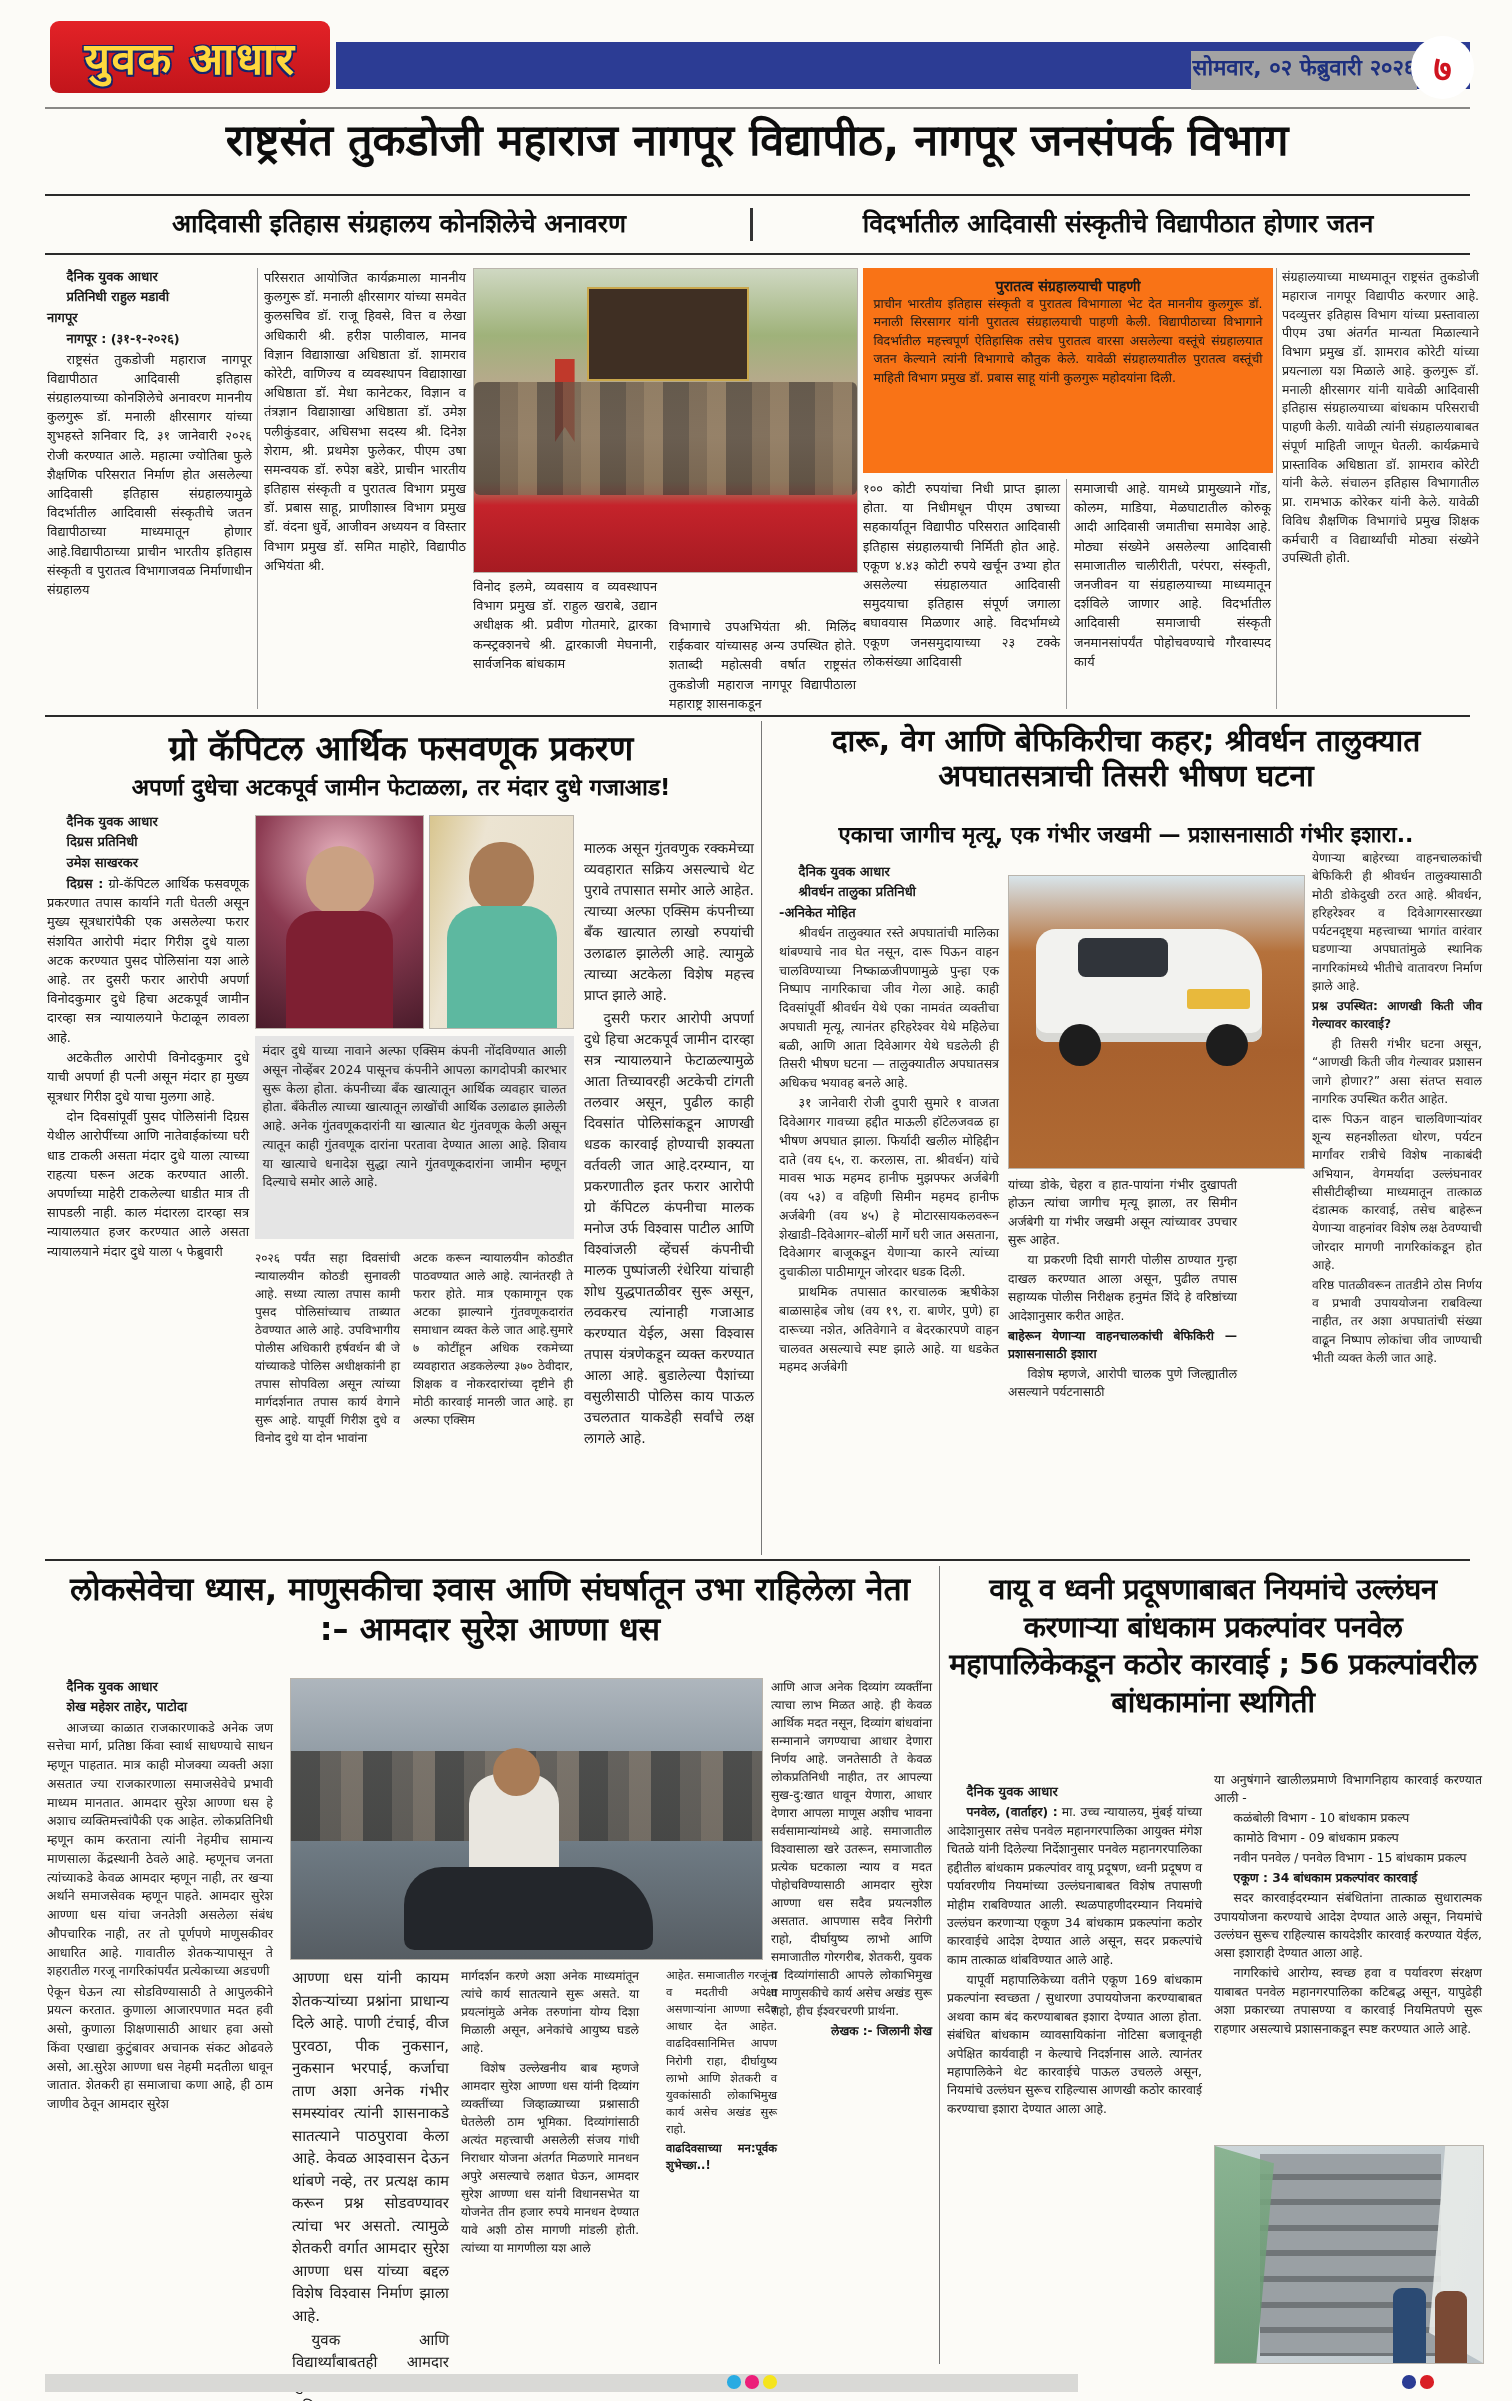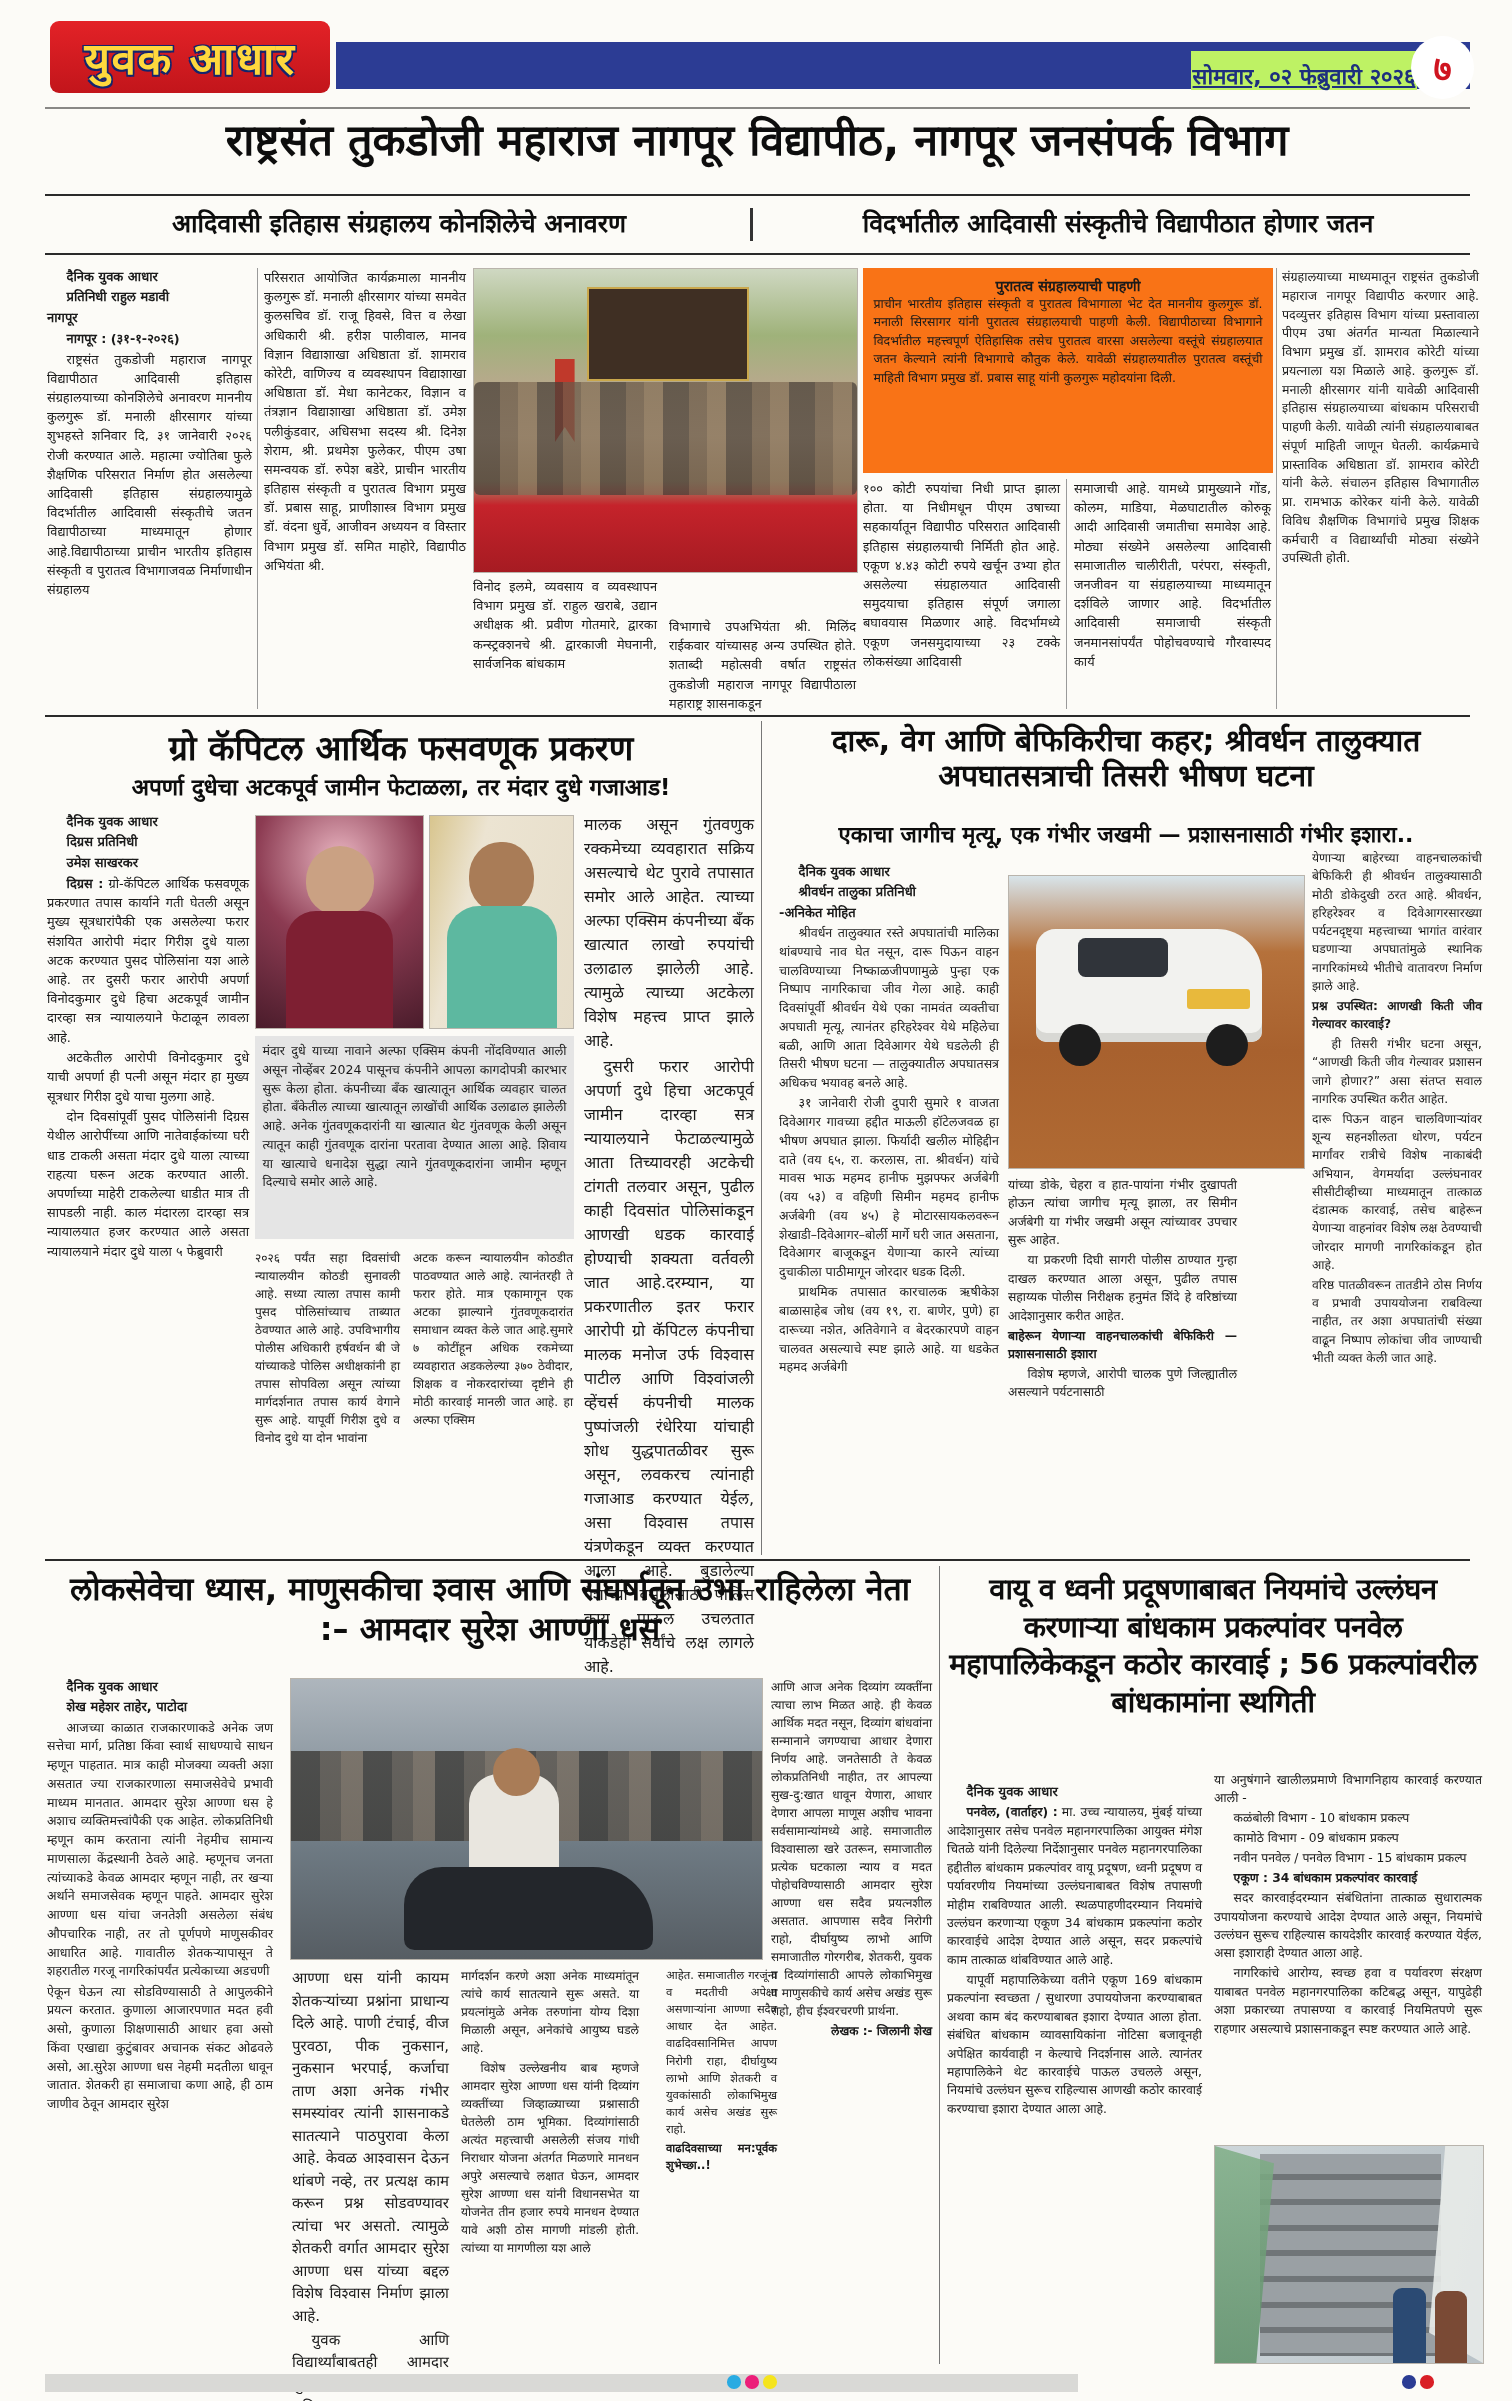--- a/index.html
+++ b/index.html
@@ -15,22 +15,22 @@
   .byline{font-weight:bold;font-size:13px;line-height:1.45;text-indent:19.6px;}
   .headline{font-weight:bold;color:#0d0d0d;text-align:center;}
   .photo{overflow:hidden;border:0.8px solid #b9b4ac;}
   
   #logo{background:linear-gradient(#e32227,#c2151b);border-radius:9px;
         display:flex;align-items:center;justify-content:center;}
   #logo span{font-size:44px;font-weight:900;color:#ffd83d;
         text-shadow:0 0 1.5px #14266e,1.5px 1.5px 0 #14266e,-1.5px 1.5px 0 #14266e,1.5px -1.5px 0 #14266e,-1.5px -1.5px 0 #14266e;
         letter-spacing:1.5px;}
   #topbar{background:#2c3c94;}
-  #datebox{background:#bef264;display:flex;align-items:flex-end;justify-content:center;
-        font-size:22px;font-weight:bold;color:#1d2f7e;text-decoration:underline;}
+  #datebox{background:#a3a3a3;display:flex;align-items:flex-start;justify-content:center;
+        font-size:22px;font-weight:bold;color:#1d2f7e;}
   #pagecircle{background:#ffffff;border-radius:50%;display:flex;align-items:center;justify-content:center;
         font-size:35px;font-weight:900;color:#cf1420;}
   .cyanbox{background:#f97316;padding:7.5px 10.5px;}
   .graybox{background:#e5e5e5;padding:6px 7.5px;}
   .crosshead{font-weight:bold;}
   .dot{border-radius:50%;width:13.6px;height:13.6px;display:inline-block;margin-right:4.5px;}
 </style>
 </head>
 <body>
 
@@ -127,21 +127,21 @@
     <p class="noind">मंदार दुधे याच्या नावाने अल्फा एक्सिम कंपनी नोंदविण्यात आली असून नोव्हेंबर 2024 पासूनच कंपनीने आपला कागदोपत्री कारभार सुरू केला होता. कंपनीच्या बँक खात्यातून आर्थिक व्यवहार चालत होता. बँकेतील त्याच्या खात्यातून लाखोंची आर्थिक उलाढाल झालेली आहे. अनेक गुंतवणूकदारांनी या खात्यात थेट गुंतवणूक केली असून त्यातून काही गुंतवणूक दारांना परतावा देण्यात आला आहे. शिवाय या खात्याचे धनादेश सुद्धा त्याने गुंतवणूकदारांना जामीन म्हणून दिल्याचे समोर आले आहे.</p>
   </div>
 
   <div class="abs body-text" style="left:255px;top:1249px;width:145px;height:305px;font-size:12px;">
     <p class="noind">२०२६ पर्यंत सहा दिवसांची न्यायालयीन कोठडी सुनावली आहे. सध्या त्याला तपास कामी पुसद पोलिसांच्याच ताब्यात ठेवण्यात आले आहे. उपविभागीय पोलीस अधिकारी हर्षवर्धन बी जे यांच्याकडे पोलिस अधीक्षकांनी हा तपास सोपविला असून त्यांच्या मार्गदर्शनात तपास कार्य वेगाने सुरू आहे. यापूर्वी गिरीश दुधे व विनोद दुधे या दोन भावांना</p>
   </div>
   <div class="abs body-text" style="left:413px;top:1249px;width:160px;height:305px;font-size:12px;">
     <p class="noind">अटक करून न्यायालयीन कोठडीत पाठवण्यात आले आहे. त्यानंतरही ते फरार होते. मात्र एकामागून एक अटका झाल्याने गुंतवणूकदारांत समाधान व्यक्त केले जात आहे.सुमारे ७ कोटींहून अधिक रकमेच्या व्यवहारात अडकलेल्या ३७० ठेवीदार, शिक्षक व नोकरदारांच्या दृष्टीने ही मोठी कारवाई मानली जात आहे. हा अल्फा एक्सिम</p>
   </div>
 
-  <div class="abs body-text" style="left:584px;top:813px;width:170px;height:742px;font-size:16px;">
+  <div class="abs body-text" style="left:584px;top:838px;width:170px;height:742px;font-size:14px;">
     <p class="noind">मालक असून गुंतवणुक रक्कमेच्या व्यवहारात सक्रिय असल्याचे थेट पुरावे तपासात समोर आले आहेत. त्याच्या अल्फा एक्सिम कंपनीच्या बँक खात्यात लाखो रुपयांची उलाढाल झालेली आहे. त्यामुळे त्याच्या अटकेला विशेष महत्त्व प्राप्त झाले आहे.</p>
     <p>दुसरी फरार आरोपी अपर्णा दुधे हिचा अटकपूर्व जामीन दारव्हा सत्र न्यायालयाने फेटाळल्यामुळे आता तिच्यावरही अटकेची टांगती तलवार असून, पुढील काही दिवसांत पोलिसांकडून आणखी धडक कारवाई होण्याची शक्यता वर्तवली जात आहे.दरम्यान, या प्रकरणातील इतर फरार आरोपी ग्रो कॅपिटल कंपनीचा मालक मनोज उर्फ विश्वास पाटील आणि विश्वांजली व्हेंचर्स कंपनीची मालक पुष्पांजली रंधेरिया यांचाही शोध युद्धपातळीवर सुरू असून, लवकरच त्यांनाही गजाआड करण्यात येईल, असा विश्वास तपास यंत्रणेकडून व्यक्त करण्यात आला आहे. बुडालेल्या पैशांच्या वसुलीसाठी पोलिस काय पाऊल उचलतात याकडेही सर्वांचे लक्ष लागले आहे.</p>
   </div>
 
   <div class="abs vrule" style="left:761px;top:721px;height:834px;background:#777;"></div>
 
   <div class="abs headline" style="left:770px;top:818px;width:712px;font-size:22px;">एकाचा जागीच मृत्यू, एक गंभीर जखमी — प्रशासनासाठी गंभीर इशारा..</div>
   <div class="abs headline" style="left:770px;top:723px;width:712px;font-size:30px;line-height:1.18;">दारू, वेग आणि बेफिकिरीचा कहर; श्रीवर्धन तालुक्यात अपघातसत्राची तिसरी भीषण घटना</div>
 
   <div class="abs body-text" style="left:779px;top:863px;width:220px;height:691px;font-size:12.5px;">

